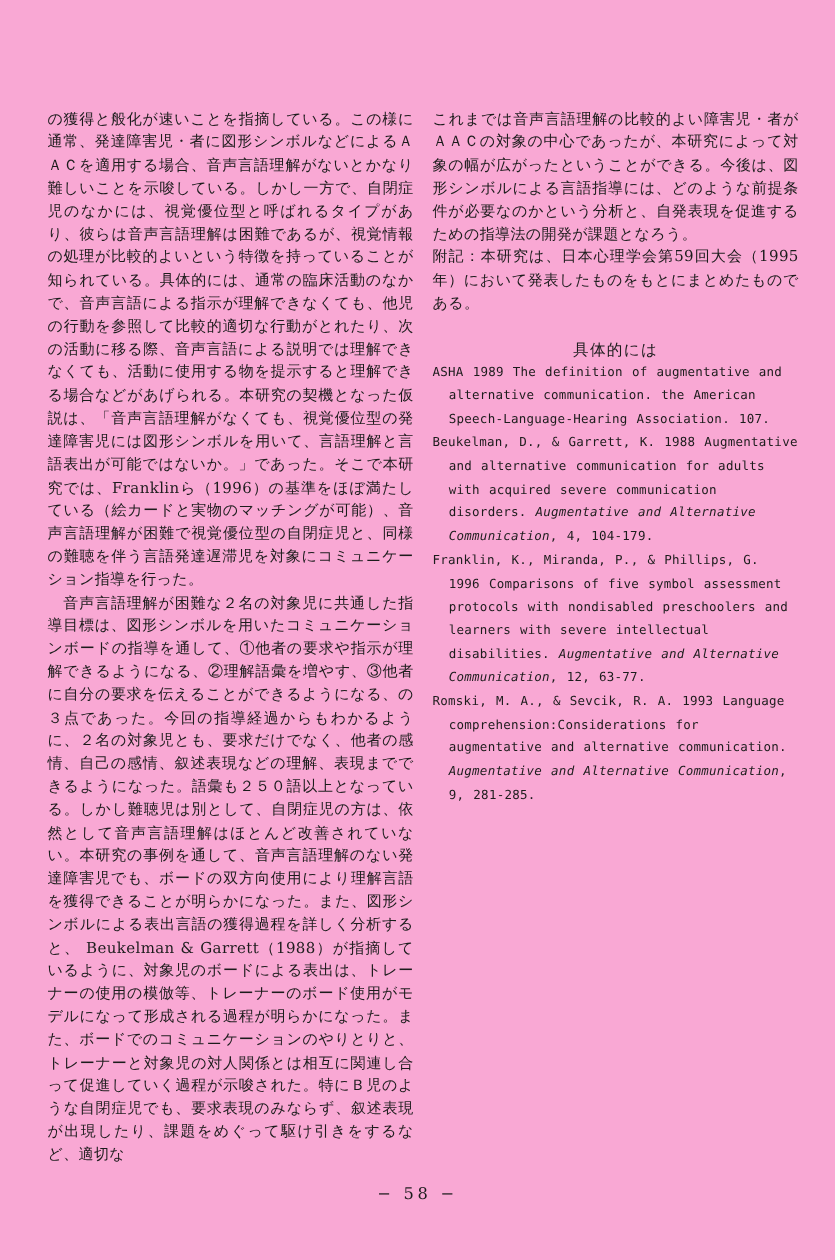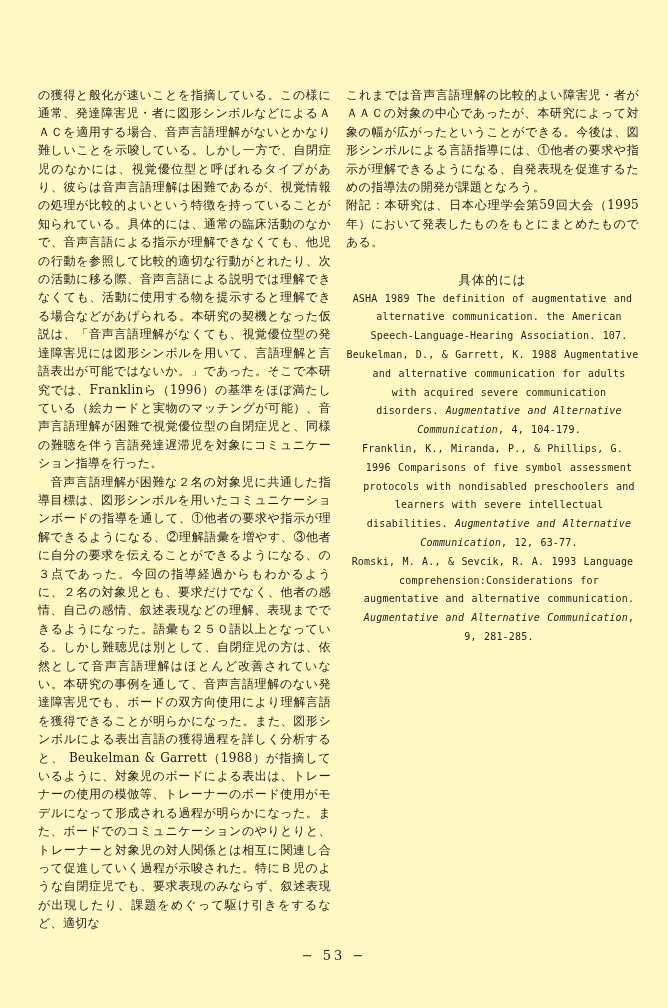--- a/index.html
+++ b/index.html
@@ -1,21 +1,21 @@
 <!DOCTYPE html>
 <html><head>
 <meta charset="utf-8">
 <style>
   html, body { margin: 0; padding: 0; background: #e8e6e2; }
   .page {
     position: relative;
     width: 668px;
     height: 1008px;
     margin: 0 auto;
-    background: #fef9c3;
+    background: #f9a8d4;
     color: #1c1c1c;
     font-family: "DejaVu Serif", serif;
     overflow: hidden;
     box-sizing: border-box;
   }
   .columns {
     position: absolute;
     top: 86px;
     left: 38px;
     display: flex;
@@ -40,21 +40,21 @@
   }
   .refs { margin-top: 1px; }
   .ref {
     margin: 0;
     font-family: "DejaVu Sans Mono", monospace;
     font-size: 10px;
     line-height: 18.8px;
     letter-spacing: 0.2px;
     padding-left: 13px;
     text-indent: -13px;
-    text-align: center;
+    text-align: left;
     word-spacing: 1px;
   }
   .ref .italic { font-style: italic; }
   .page-number {
     position: absolute;
     bottom: 45px;
     left: 0;
     width: 100%;
     text-align: center;
     font-size: 13px;
@@ -66,27 +66,27 @@
 
 <div class="page">
   <div class="columns">
 
     <div class="col">
       <p class="jp">の獲得と般化が速いことを指摘している。この様に通常、発達障害児・者に図形シンボルなどによるＡＡＣを適用する場合、音声言語理解がないとかなり難しいことを示唆している。しかし一方で、自閉症児のなかには、視覚優位型と呼ばれるタイプがあり、彼らは音声言語理解は困難であるが、視覚情報の処理が比較的よいという特徴を持っていることが知られている。具体的には、通常の臨床活動のなかで、音声言語による指示が理解できなくても、他児の行動を参照して比較的適切な行動がとれたり、次の活動に移る際、音声言語による説明では理解できなくても、活動に使用する物を提示すると理解できる場合などがあげられる。本研究の契機となった仮説は、「音声言語理解がなくても、視覚優位型の発達障害児には図形シンボルを用いて、言語理解と言語表出が可能ではないか。」であった。そこで本研究では、Franklinら（1996）の基準をほぼ満たしている（絵カードと実物のマッチングが可能）、音声言語理解が困難で視覚優位型の自閉症児と、同様の難聴を伴う言語発達遅滞児を対象にコミュニケーション指導を行った。</p>
       <p class="jp">　音声言語理解が困難な２名の対象児に共通した指導目標は、図形シンボルを用いたコミュニケーションボードの指導を通して、①他者の要求や指示が理解できるようになる、②理解語彙を増やす、③他者に自分の要求を伝えることができるようになる、の３点であった。今回の指導経過からもわかるように、２名の対象児とも、要求だけでなく、他者の感情、自己の感情、叙述表現などの理解、表現までできるようになった。語彙も２５０語以上となっている。しかし難聴児は別として、自閉症児の方は、依然として音声言語理解はほとんど改善されていない。本研究の事例を通して、音声言語理解のない発達障害児でも、ボードの双方向使用により理解言語を獲得できることが明らかになった。また、図形シンボルによる表出言語の獲得過程を詳しく分析すると、 Beukelman &amp; Garrett（1988）が指摘しているように、対象児のボードによる表出は、トレーナーの使用の模倣等、トレーナーのボード使用がモデルになって形成される過程が明らかになった。また、ボードでのコミュニケーションのやりとりと、トレーナーと対象児の対人関係とは相互に関連し合って促進していく過程が示唆された。特にＢ児のような自閉症児でも、要求表現のみならず、叙述表現が出現したり、課題をめぐって駆け引きをするなど、適切な</p>
     </div>
 
     <div class="col">
-      <p class="jp">これまでは音声言語理解の比較的よい障害児・者がＡＡＣの対象の中心であったが、本研究によって対象の幅が広がったということができる。今後は、図形シンボルによる言語指導には、①他者の要求や指示が理解できるようになる、自発表現を促進するための指導法の開発が課題となろう。</p>
+      <p class="jp">これまでは音声言語理解の比較的よい障害児・者がＡＡＣの対象の中心であったが、本研究によって対象の幅が広がったということができる。今後は、図形シンボルによる言語指導には、どのような前提条件が必要なのかという分析と、自発表現を促進するための指導法の開発が課題となろう。</p>
       <p class="jp postscript">附記：本研究は、日本心理学会第59回大会（1995年）において発表したものをもとにまとめたものである。</p>
       <p class="refs-heading">具体的には</p>
       <div class="refs">
           <p class="ref"><span>ASHA 1989 The definition of augmentative and alternative communication. the American Speech-Language-Hearing Association. 107.</span></p>
           <p class="ref"><span>Beukelman, D., &amp; Garrett, K. 1988 Augmentative and alternative communication for adults with acquired severe communication disorders. </span><span class="italic">Augmentative and Alternative Communication</span><span>, 4, 104-179.</span></p>
           <p class="ref"><span>Franklin, K., Miranda, P., &amp; Phillips, G. 1996 Comparisons of five symbol assessment protocols with nondisabled preschoolers and learners with severe intellectual disabilities. </span><span class="italic">Augmentative and Alternative Communication</span><span>, 12, 63-77.</span></p>
           <p class="ref"><span>Romski, M. A., &amp; Sevcik, R. A. 1993 Language comprehension:Considerations for augmentative and alternative communication. </span><span class="italic">Augmentative and Alternative Communication</span><span>, 9, 281-285.</span></p>
         </div>
     </div>
 
   </div>
 
-  <div class="page-number">− 53 −</div>
+  <div class="page-number">− 58 −</div>
 </div>
 
 </body></html>

